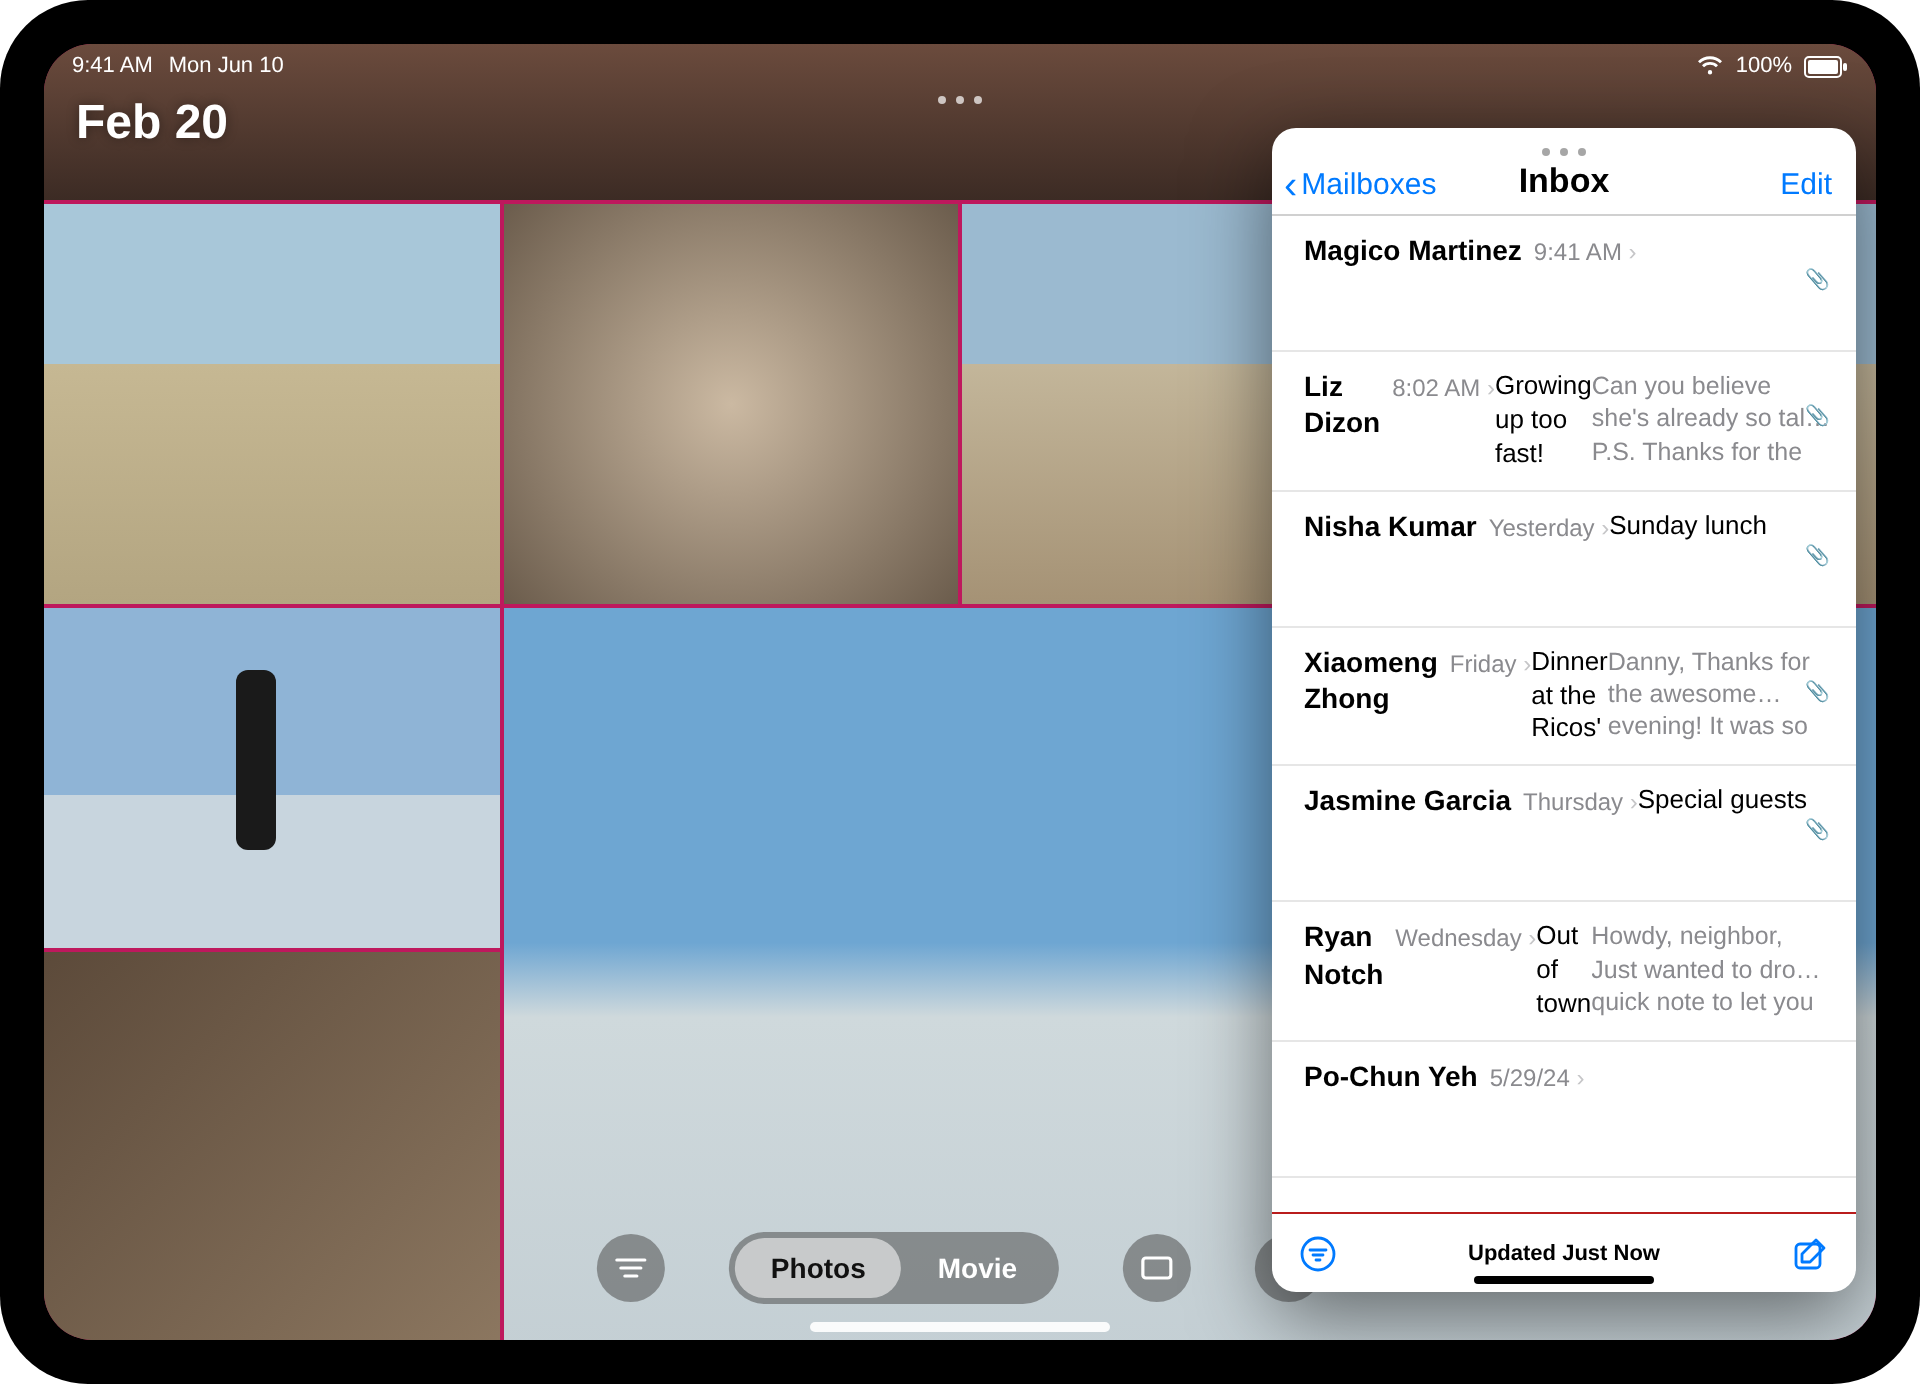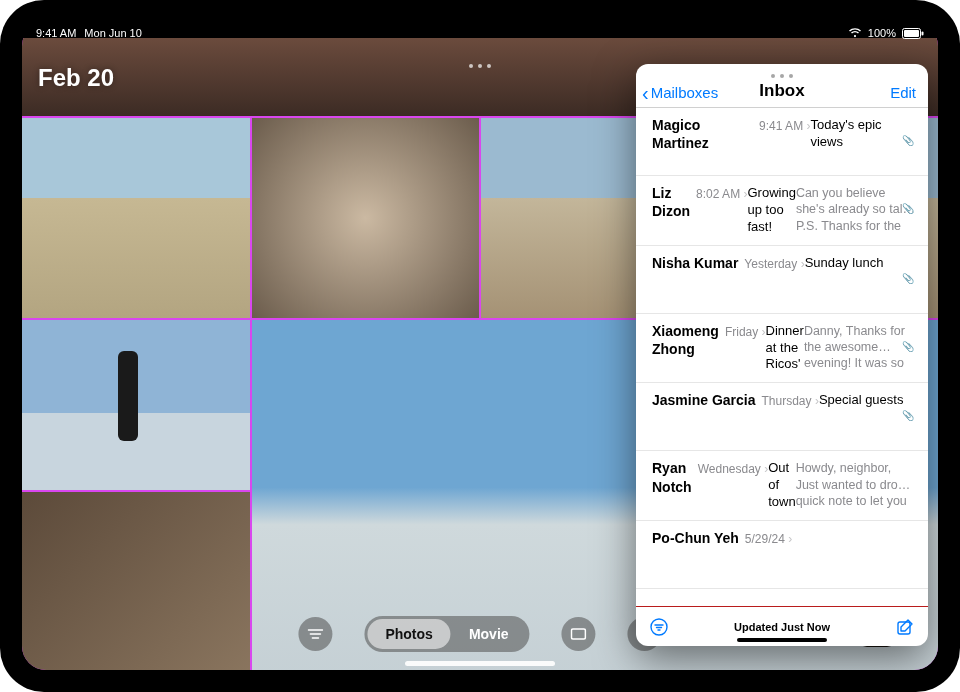--- a/index.html
+++ b/index.html
@@ -38,22 +38,21 @@
   }
   .status-left { display: flex; gap: 8px; }
   .status-right { display: flex; gap: 6px; align-items: center; }
   .status-right .wifi, .status-right .batt-icon { display: inline-block; }
   .status-right .wifi svg, .status-right .batt-icon svg { display: block; }
   
   
   .photos-app {
     position: absolute;
     inset: 0;
-    background: #d946ef;
-    margin-top: 16px;
+    background: #be185d;
   }
   .date-label {
     position: absolute;
     top: 26px; left: 16px;
     color: #fff;
     font-size: 24px;
     font-weight: 700;
     z-index: 5;
     text-shadow: 0 0 6px rgba(0,0,0,0.4);
   }
@@ -275,21 +274,20 @@
         <div class="mail-title">Inbox</div>
         <div class="mail-edit">Edit</div>
       </div>
       <div class="mail-list" id="mail-list">
           <div class="mail-item">
             <div class="row1">
               <span class="sender">Magico Martinez</span>
               <span class="time">9:41 AM</span>
             </div>
             <span class="attach">📎</span>
-            <div class="subject">Today's epic views</div>
             <div class="preview">&nbsp;</div>
           </div>
           <div class="mail-item">
             <div class="row1">
               <span class="sender">Liz Dizon</span>
               <span class="time">8:02 AM</span>
             </div>
             <span class="attach">📎</span>
             <div class="subject">Growing up too fast!</div>
             <div class="preview">Can you believe she's already so tall? P.S. Thanks for the bubbles.</div>

